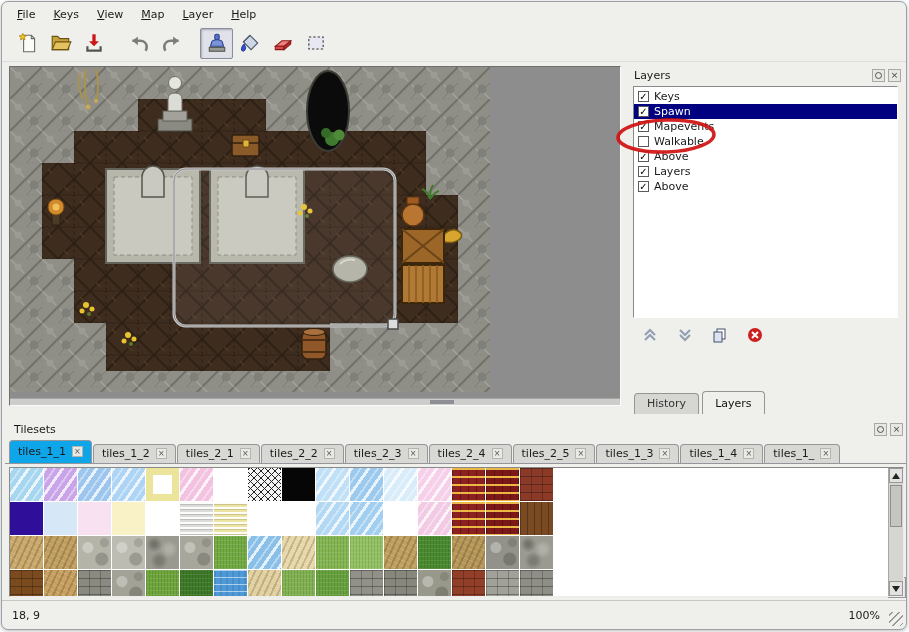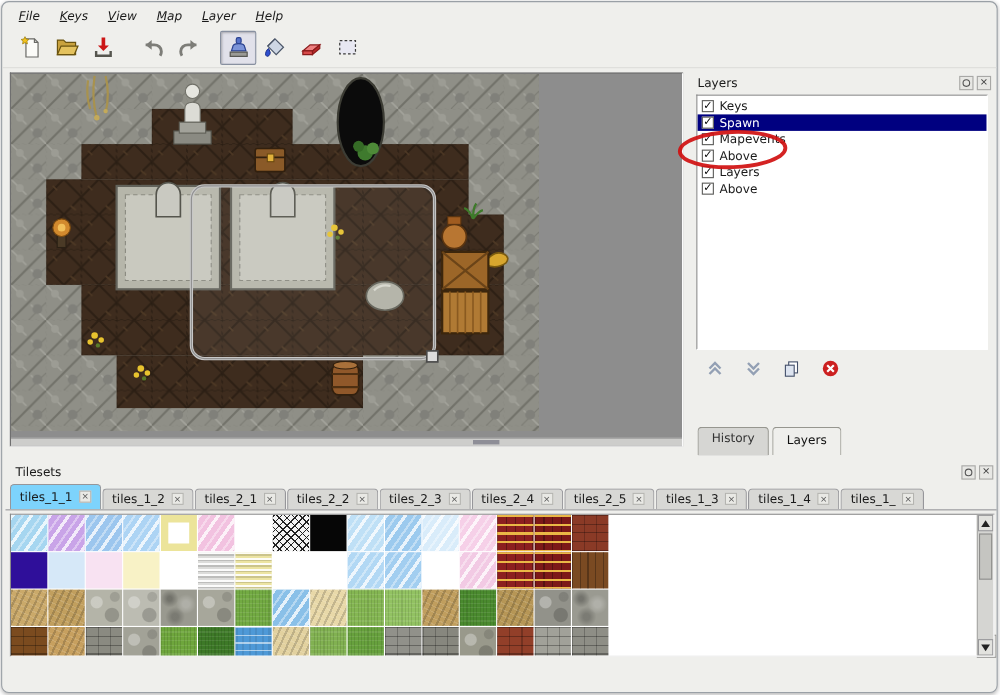--- a/index.html
+++ b/index.html
@@ -1,21 +1,21 @@
 <!DOCTYPE html>
 <html><head>
 <meta charset="utf-8">
 <style>
   * { box-sizing: border-box; margin:0; padding:0; }
   html,body { width:909px; height:632px; background:#ffffff; font-family:"DejaVu Sans","Liberation Sans",sans-serif; font-size:11px; color:#1a1a1a; }
   #window { position:absolute; left:1px; top:1px; width:906px; height:629px; background:#efefec;
             border:1px solid #9aa0a6; border-radius:7px; overflow:hidden; box-shadow:0 1px 4px rgba(0,0,0,.28); }
 
   
-  #menubar { display:flex; align-items:center; height:23px; padding:2px 6px 0;font-style:italic; }
+  #menubar { display:flex; align-items:center; height:23px; padding:2px 6px 0; }
   .menu-item { padding:2px 9px 3px; cursor:default; display:inline-block; }
   .menu-item::first-letter { text-decoration:underline; }
 
   
   #toolbar { display:flex; align-items:center; height:37px; padding:0 9px; border-bottom:1px solid #dddddb; }
   .tbtn { width:33px; height:31px; display:flex; align-items:center; justify-content:center; border:1px solid transparent; border-radius:2px; }
   .tbtn.pressed { background:#e1e1ea; border-color:#8890a0; box-shadow:inset 1px 1px 2px rgba(0,0,0,.25); }
   .tsep { width:12px; height:26px; }
   .tbtn svg { display:block; }
 
@@ -37,33 +37,33 @@
   #slider { flex:1; height:11px; position:relative; border:1px solid; border-color:#8a8a8a #ffffff #ffffff #8a8a8a; background:#d0d0ce; }
   #slider .fill { position:absolute; left:1px; top:1px; bottom:1px; right:17px; background:linear-gradient(#4757d2,#141f8e); }
   #slider .handle { position:absolute; right:-1px; top:-2px; width:18px; height:13px; background:#d6d6d2; border:1px solid #787876;
                     background-image:repeating-linear-gradient(90deg,#aeaeac 0 1px,transparent 1px 3px); }
   #layer-list { margin:2px 8px 0; height:232px; background:#fff; border:1px solid; border-color:#8a8a8a #ffffff #ffffff #8a8a8a; padding-top:2px; overflow:hidden; }
   .layer-row { display:flex; align-items:center; gap:5px; height:15px; padding-left:4px; }
   .layer-row.selected { background:#000080; color:#fff; }
   .checkbox { width:11px; height:11px; background:#fff; border:1px solid #5a5a58; color:#000; font-size:10px; line-height:9px; text-align:center; flex:none; }
   #layer-actions { display:flex; align-items:center; gap:17px; padding:8px 0 2px 16px; }
   .abtn { width:18px; height:17px; display:flex; align-items:center; justify-content:center; }
-  #panel-tabs { display:flex; padding-left:9px; margin-top:auto; height:26px; }
+  #panel-tabs { display:flex; padding-left:9px; margin-top:auto; align-items:flex-end; height:26px; }
   .ptab { padding:3px 12px 4px; background:#d6d6d3; border:1px solid #96968f; border-bottom:none; border-radius:4px 4px 0 0; margin-right:3px; color:#333; }
   .ptab.active { background:#efefec; padding-top:5px; color:#111; }
 
   
   #annotation { position:absolute; left:612px; top:112px; width:112px; height:44px; pointer-events:none; z-index:50; }
 
   
   #tilesets-panel { position:absolute; left:3px; top:418px; width:903px; height:180px; }
   #ts-tabbar { position:relative; display:flex; align-items:flex-end; height:26px; padding:0 24px 0 4px; overflow:hidden; border-bottom:1px solid #96969a; }
   .ts-tab { flex:none; display:flex; align-items:center; gap:6px; padding:2px 8px 3px; background:#d8d8d5; border:1px solid #96969a; border-bottom:none;
             border-radius:4px 4px 0 0; margin-right:1px; height:19px; white-space:nowrap; }
-  .ts-tab.active { background:#7dd3fc; height:23px; }
+  .ts-tab.active { background:#0ea5e9; height:23px; }
   .tclose { width:11px; height:11px; border:1px solid #b4b4b0; background:#e9e9e5; color:#555; font-size:8px; line-height:9px; text-align:center; flex:none; }
   #ts-scroll-right { position:absolute; right:2px; bottom:2px; width:18px; height:21px; background:#e3e3df; border:1px solid #979795;
                      display:flex; align-items:center; justify-content:center; }
   #ts-scroll-right .tri { width:0; height:0; border-left:7px solid #111; border-top:5px solid transparent; border-bottom:5px solid transparent; }
   #ts-content { position:absolute; left:4px; right:4px; top:47px; bottom:3px; background:#fff; border:1px solid; border-color:#8a8a8a #ececec #ececec #8a8a8a; overflow:hidden; }
   #tile-grid { position:absolute; left:0; top:0; display:grid; grid-template-columns:repeat(16,33px); grid-auto-rows:33px; gap:1px; background:#fff; }
   .tile { width:33px; height:33px; }
   .p-streak { background-image:repeating-linear-gradient(125deg, rgba(255,255,255,.78) 0 3px, rgba(255,255,255,0) 3px 8px, rgba(255,255,255,.38) 8px 10px, rgba(255,255,255,0) 10px 14px); }
   .p-lattice { background-image:repeating-linear-gradient(45deg,#222 0 1px,transparent 1px 5px),repeating-linear-gradient(-45deg,#222 0 1px,transparent 1px 5px); }
   .p-hstripe { background-image:repeating-linear-gradient(180deg, rgba(255,255,255,.9) 0 2px, rgba(0,0,0,.14) 2px 3px, transparent 3px 5px); }
@@ -344,20 +344,24 @@
           <span class="checkbox">✓</span>
           <span>Keys</span>
         </div>
         <div class="layer-row selected">
           <span class="checkbox">✓</span>
           <span>Spawn</span>
         </div>
         <div class="layer-row">
           <span class="checkbox">✓</span>
           <span>Mapevents</span>
+        </div>
+        <div class="layer-row">
+          <span class="checkbox"></span>
+          <span>Walkable</span>
         </div>
         <div class="layer-row">
           <span class="checkbox">✓</span>
           <span>Above</span>
         </div>
         <div class="layer-row">
           <span class="checkbox">✓</span>
           <span>Layers</span>
         </div>
         <div class="layer-row">
@@ -526,14 +530,19 @@
             <span class="tri-up"></span>
           </div>
         <div class="thumb"></div>
         <div class="sbtn down">
             <span class="tri-down"></span>
           </div>
       </div>
     </div>
   </div>
 
+  <div id="statusbar">
+    <span id="coords">18, 9</span>
+    <span id="zoom">100%</span>
+    <div id="grip"></div>
+  </div>
 
 </div>
 
 </body></html>

